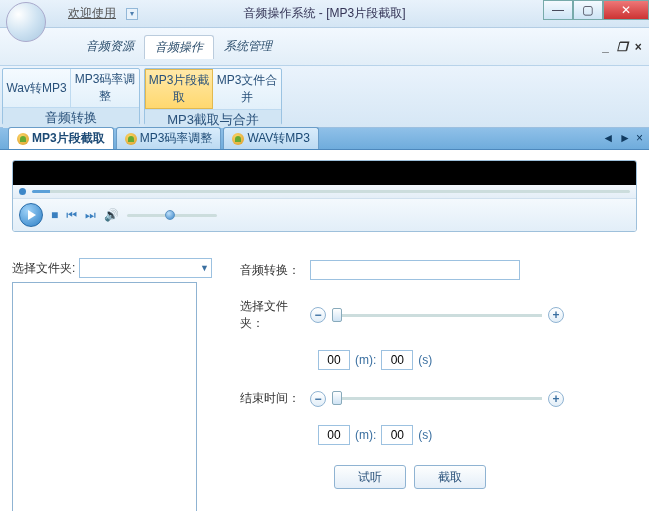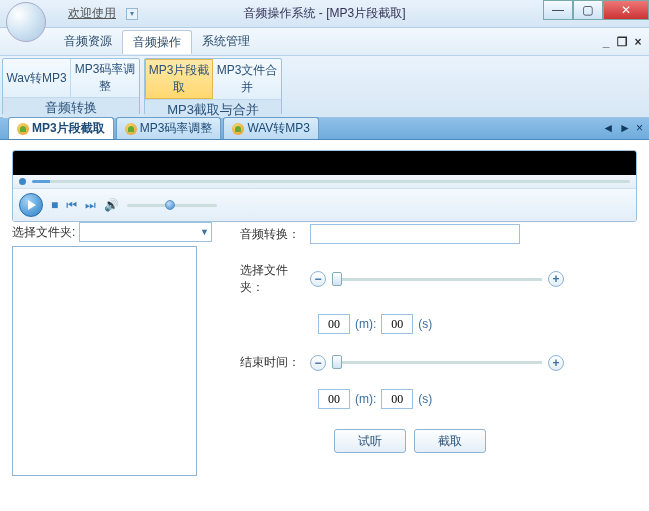--- a/index.html
+++ b/index.html
@@ -9,21 +9,21 @@
 .titlebar { height: 28px; background: linear-gradient(#e8f2fb, #d4e5f4); display: flex; align-items: center; position: relative; border-bottom: 1px solid #b3cde4; }
 .orb { width: 40px; height: 40px; border-radius: 50%; background: radial-gradient(circle at 30% 30%, #fff, #cfe3f2, #a8c7e0); position: absolute; top: 2px; left: 6px; border: 1px solid #aac; z-index: 10; }
 .welcome { margin-left: 68px; color: #555; text-decoration: underline; }
 .dd-small { width: 12px; height: 12px; border: 1px solid #93b8d8; background: #e8f2fb; margin-left: 10px; display: flex; align-items: center; justify-content: center; color: #5080b0; font-size: 8px; }
 .title-center { position: absolute; left: 50%; transform: translateX(-50%); color: #335; }
 .win-controls { position: absolute; right: 0; top: 0; display: flex; }
 .win-btn { width: 30px; height: 20px; display: flex; align-items: center; justify-content: center; border: 1px solid #7aa; background: linear-gradient(#f5faff, #cde4f5); color: #334; }
 .win-btn.close { background: linear-gradient(#e77, #c33); color: #fff; width: 46px; }
 
 
-.menu { height: 28px; background: linear-gradient(#f2f8fe, #e2eef8); display: flex; align-items: center; padding-left: 54px; border-bottom: 1px solid #b8d3ea; position: relative; }
+.menu { height: 38px; background: linear-gradient(#f2f8fe, #e2eef8); display: flex; align-items: center; padding-left: 76px; border-bottom: 1px solid #b8d3ea; position: relative; font-style: italic; }
 .menu-item { padding: 3px 10px; color: #2a4c6b; cursor: pointer; }
 .menu-item.active { background: #fff; border: 1px solid #bcd; border-bottom: none; border-radius: 3px 3px 0 0; }
 .menu-right { position: absolute; right: 6px; display: flex; gap: 6px; }
 .mr { width: 10px; height: 10px; display: flex; align-items: center; justify-content: center; color: #333; cursor: pointer; font-weight: bold; }
 
 
 .ribbon { height: 62px; background: linear-gradient(#eaf3fc, #d6e7f5); border-bottom: 1px solid #9cc0e0; display: flex; }
 .rgroup { border: 1px solid #9bc3e2; margin: 2px; background: linear-gradient(#f4faff, #dbecf8); display: flex; flex-direction: column; border-radius: 2px; }
 .rgroup-body { display: flex; flex: 1; }
 .rbtn { width: 68px; display: flex; align-items: center; justify-content: center; text-align: center; color: #29517a; border-right: 1px solid #bedaf0; cursor: pointer; padding: 2px; }
@@ -47,38 +47,38 @@
 .progress { padding: 3px 6px; display: flex; align-items: center; gap: 6px; background: linear-gradient(#f2f7fc, #e4eef7); }
 .dot { width: 7px; height: 7px; background: #3d87c8; border-radius: 50%; }
 .bar { flex: 1; height: 3px; background: linear-gradient(90deg, #5a9fd8 0%, #5a9fd8 3%, #cdd 3%, #cdd 100%); border-radius: 2px; position: relative; }
 .controls { padding: 4px 6px; display: flex; align-items: center; gap: 8px; background: linear-gradient(#f4f9fd, #e2eef8); border-top: 1px solid #d0e0ee; }
 .play-btn { width: 24px; height: 24px; border-radius: 50%; background: radial-gradient(circle at 35% 30%, #9fd2f8, #2d7fc5); border: 1px solid #2a6daa; display: flex; align-items: center; justify-content: center; cursor: pointer; }
 .play-btn::before { content: ""; border-left: 8px solid #fff; border-top: 5px solid transparent; border-bottom: 5px solid transparent; margin-left: 2px; }
 .ctrl-ic { color: #3a7fbf; cursor: pointer; font-size: 12px; }
 .vol-slider { width: 90px; height: 3px; background: #cdd; border-radius: 2px; position: relative; }
 .vol-slider .thumb { width: 10px; height: 10px; background: radial-gradient(circle at 35% 30%, #bfe0fa, #3b86c8); border-radius: 50%; position: absolute; top: -4px; left: 38px; border: 1px solid #5a92c2; }
 
-.body-row { display: flex; margin-top: 0; gap: 28px; }
+.body-row { display: flex; margin-top: 26px; gap: 28px; }
 .left-col { width: 200px; }
 .folder-row { display: flex; align-items: center; gap: 4px; margin-bottom: 4px; }
 .folder-label { color: #333; }
 .combo { flex: 1; height: 20px; border: 1px solid #9cc1e0; background: #fff; display: flex; align-items: center; justify-content: flex-end; padding-right: 2px; }
 .combo .arrow { color: #3a6fa0; font-size: 9px; }
 .listbox { width: 185px; height: 230px; border: 1px solid #8fb3d2; background: #fff; }
 
 .right-col { flex: 1; padding-top: 2px; }
 .field-row { display: flex; align-items: center; margin-bottom: 18px; }
 .field-label { width: 70px; color: #333; }
 .text-input { height: 20px; width: 210px; border: 1px solid #9cc1e0; background: #fff; }
 .slider-row { display: flex; align-items: center; gap: 6px; }
 .round-sm { width: 16px; height: 16px; border: 1px solid #8fb3d2; border-radius: 50%; display: flex; align-items: center; justify-content: center; color: #3a6fa0; background: linear-gradient(#fff,#e2eef8); cursor: pointer; font-weight: bold; font-size: 12px; }
 .hslider { flex: 1; height: 3px; background: #cdd; position: relative; max-width: 210px; }
 .hslider .th { width: 10px; height: 14px; background: linear-gradient(#fff,#cfe3f4); border: 1px solid #8ab; border-radius: 2px; position: absolute; top: -6px; left: 0; }
 .time-row { display: flex; align-items: center; gap: 5px; margin: 8px 0 20px 78px; }
-.tinput { width: 32px; height: 20px; border: 1px solid #9cc1e0; text-align: center; background: #fff; font-family: Liberation Serif, serif; }
+.tinput { width: 32px; height: 20px; border: 1px solid #9cc1e0; text-align: center; background: #fff; }
 .unit { color: #3a6fa0; }
 .btn-row { display: flex; gap: 8px; margin-left: 78px; margin-top: 6px; padding-left: 16px; }
 .btn { width: 72px; height: 24px; border: 1px solid #8fb3d2; background: linear-gradient(#fdfefe, #e4eef8); border-radius: 3px; color: #29517a; cursor: pointer; display: flex; align-items: center; justify-content: center; }
 </style>
 </head>
 <body>
 
 <div class="titlebar">
   <div class="orb"></div>
   <span class="welcome">欢迎使用</span>

